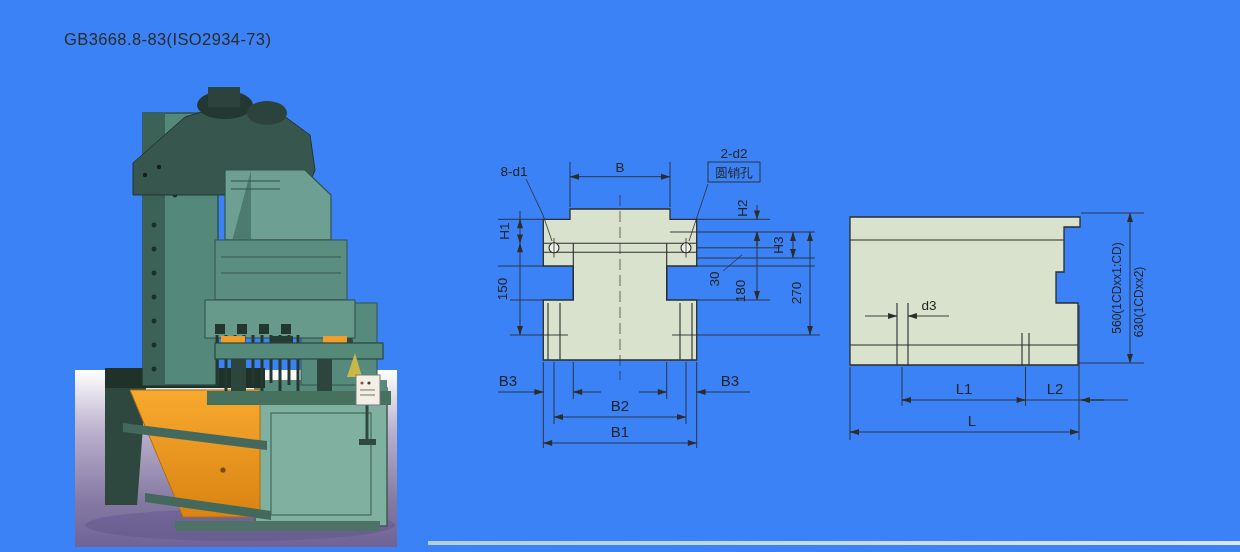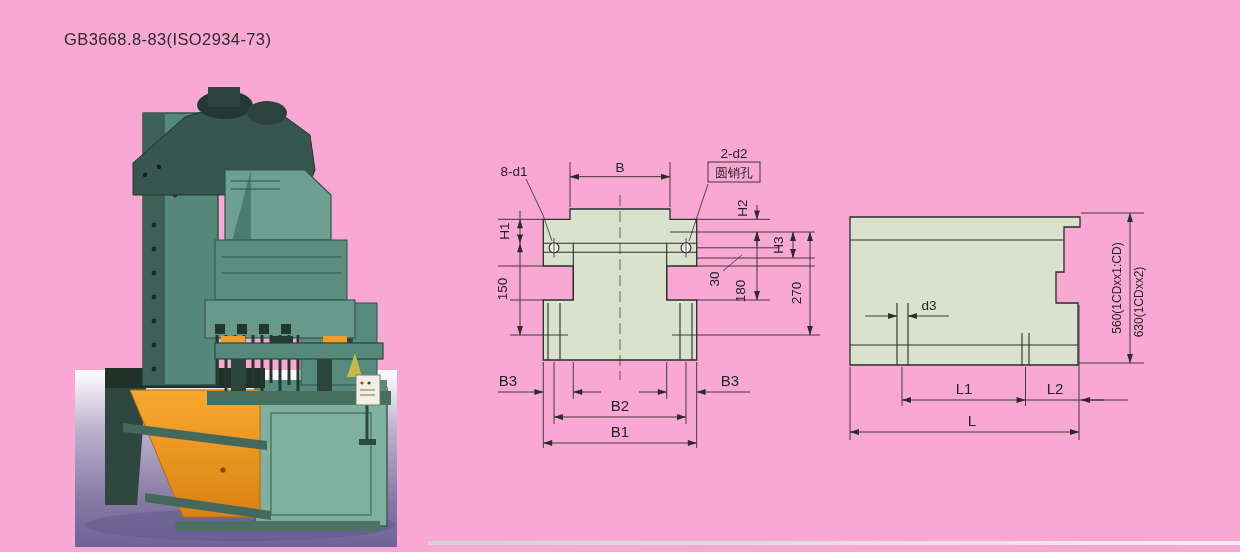--- a/index.html
+++ b/index.html
@@ -1,16 +1,16 @@
 <!DOCTYPE html>
 <html><head>
 <meta charset="utf-8">
 <style>
   html,body{margin:0;padding:0;background:#ffffff;}
-  .page{position:relative;width:1240px;height:552px;background:#f9a8d4;overflow:hidden;
+  .page{position:relative;width:1240px;height:552px;background:#3b82f6;overflow:hidden;
         font-family:"Liberation Sans",sans-serif;}
   .std-title{position:absolute;left:64px;top:30px;font-size:16.5px;font-weight:500;
              letter-spacing:.4px;color:#2b2b2b;white-space:nowrap;}
   svg{position:absolute;overflow:visible;}
   svg text{font-family:"Liberation Sans",sans-serif;fill:#242424;font-size:13px;}
   .outline{fill:#d8e2cd;stroke:#2c2c2c;stroke-width:1.3;stroke-linejoin:miter;}
   .pline{stroke:#2c2c2c;stroke-width:1.1;fill:none;}
   .dim{stroke:#2c2c2c;stroke-width:0.9;fill:none;}
   .thin{stroke:#2c2c2c;stroke-width:0.8;fill:none;}
   .cl{stroke:#2c2c2c;stroke-width:0.8;stroke-dasharray:11 5;opacity:.85;}

